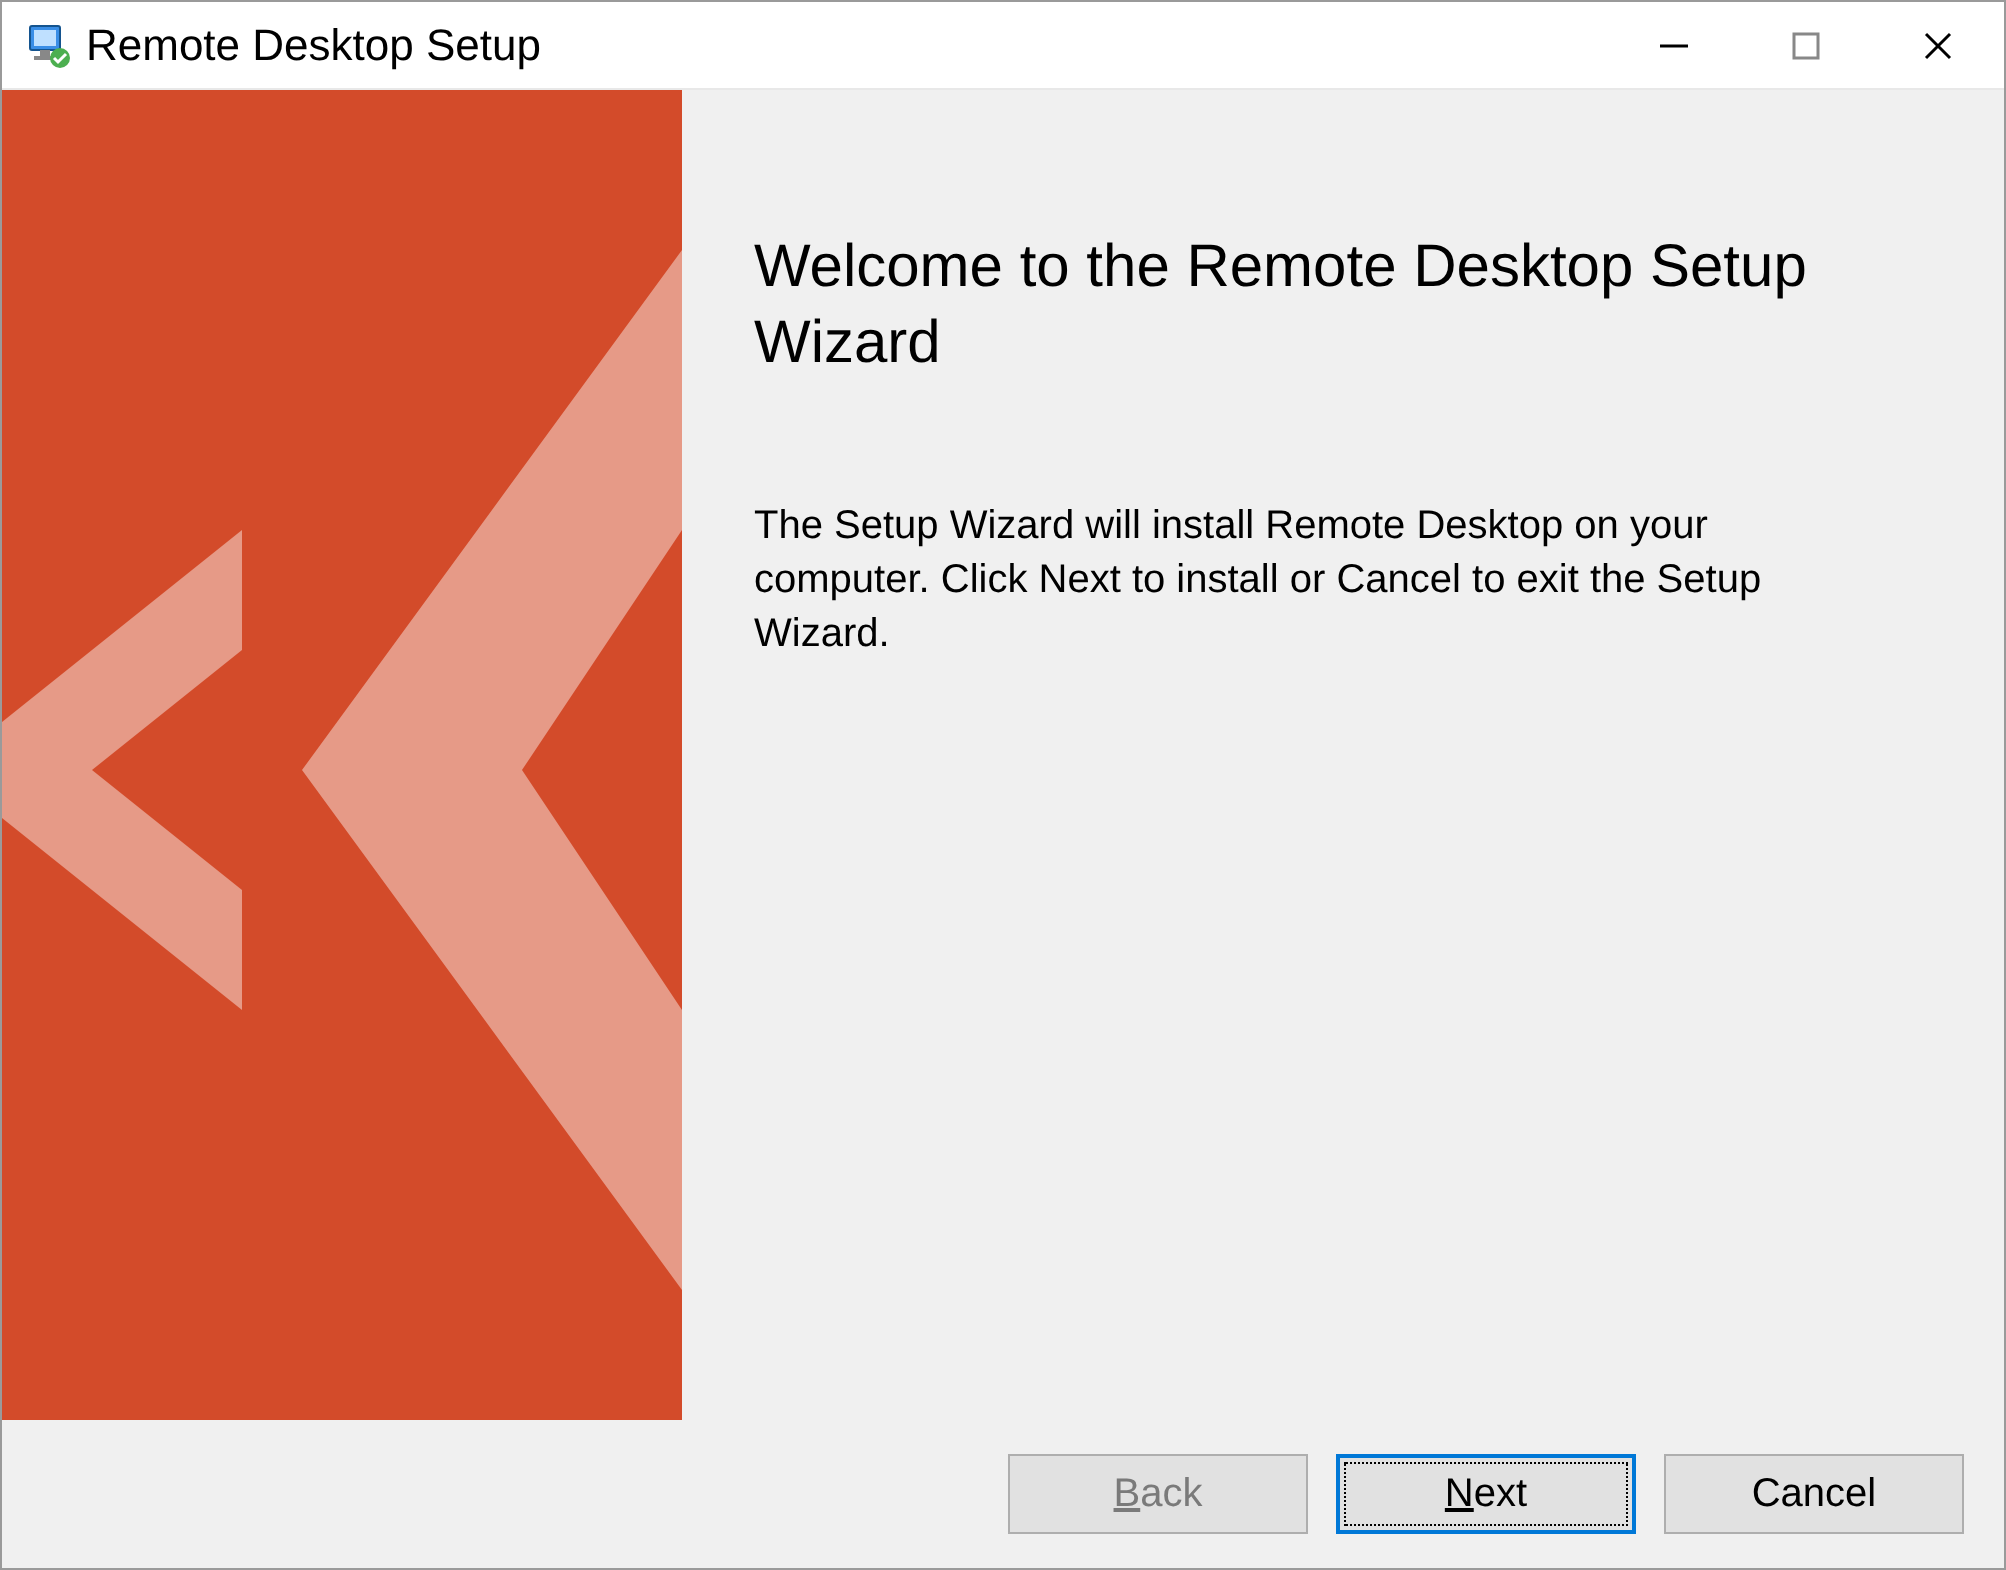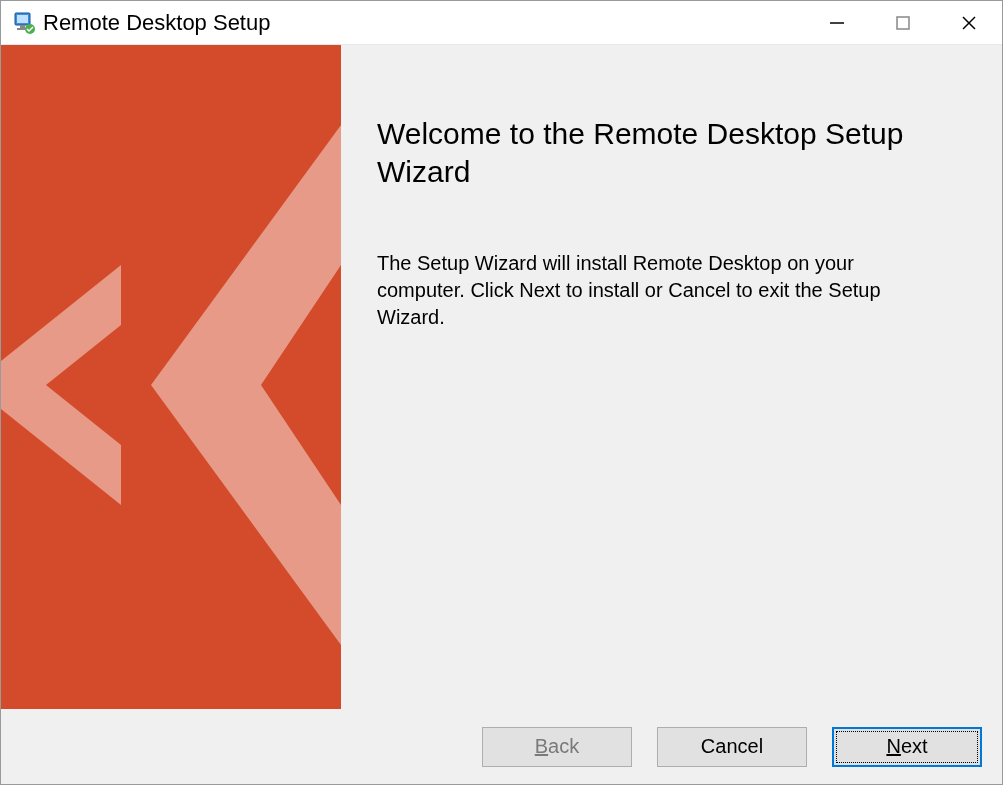--- a/index.html
+++ b/index.html
@@ -52,21 +52,21 @@
   .main p {
     font-size: 20px; color: #000;
     line-height: 1.35;
     max-width: 580px;
   }
   .footer {
     height: 84px;
     background: #f0f0f0;
     display: flex; align-items: center; justify-content: flex-end;
     padding-right: 20px;
-    gap: 25px;
+    gap: 14px;
   }
   .btn {
     width: 150px; height: 40px;
     font-size: 20px;
     border: 1px solid #aeaeae;
     background: #e1e1e1;
     cursor: pointer;
     display: flex; align-items: center; justify-content: center;
   }
   .btn.disabled {
@@ -131,21 +131,21 @@
     <div class="main">
       <h1>Welcome to the Remote Desktop Setup Wizard</h1>
       <p>The Setup Wizard will install Remote Desktop on your computer. Click Next to install or Cancel to exit the Setup Wizard.</p>
     </div>
   </div>
 
   <div class="footer">
     <button class="btn disabled">
       <span><span class="mn">B</span><span>ack</span></span>
     </button>
+    <button class="btn primary">
+      <span><span class="mn">N</span><span>ext</span></span>
+    </button>
     <button class="btn">
       <span>Cancel</span>
-    </button>
-    <button class="btn primary">
-      <span><span class="mn">N</span><span>ext</span></span>
     </button>
   </div>
 
 </div>
 
 </body></html>

